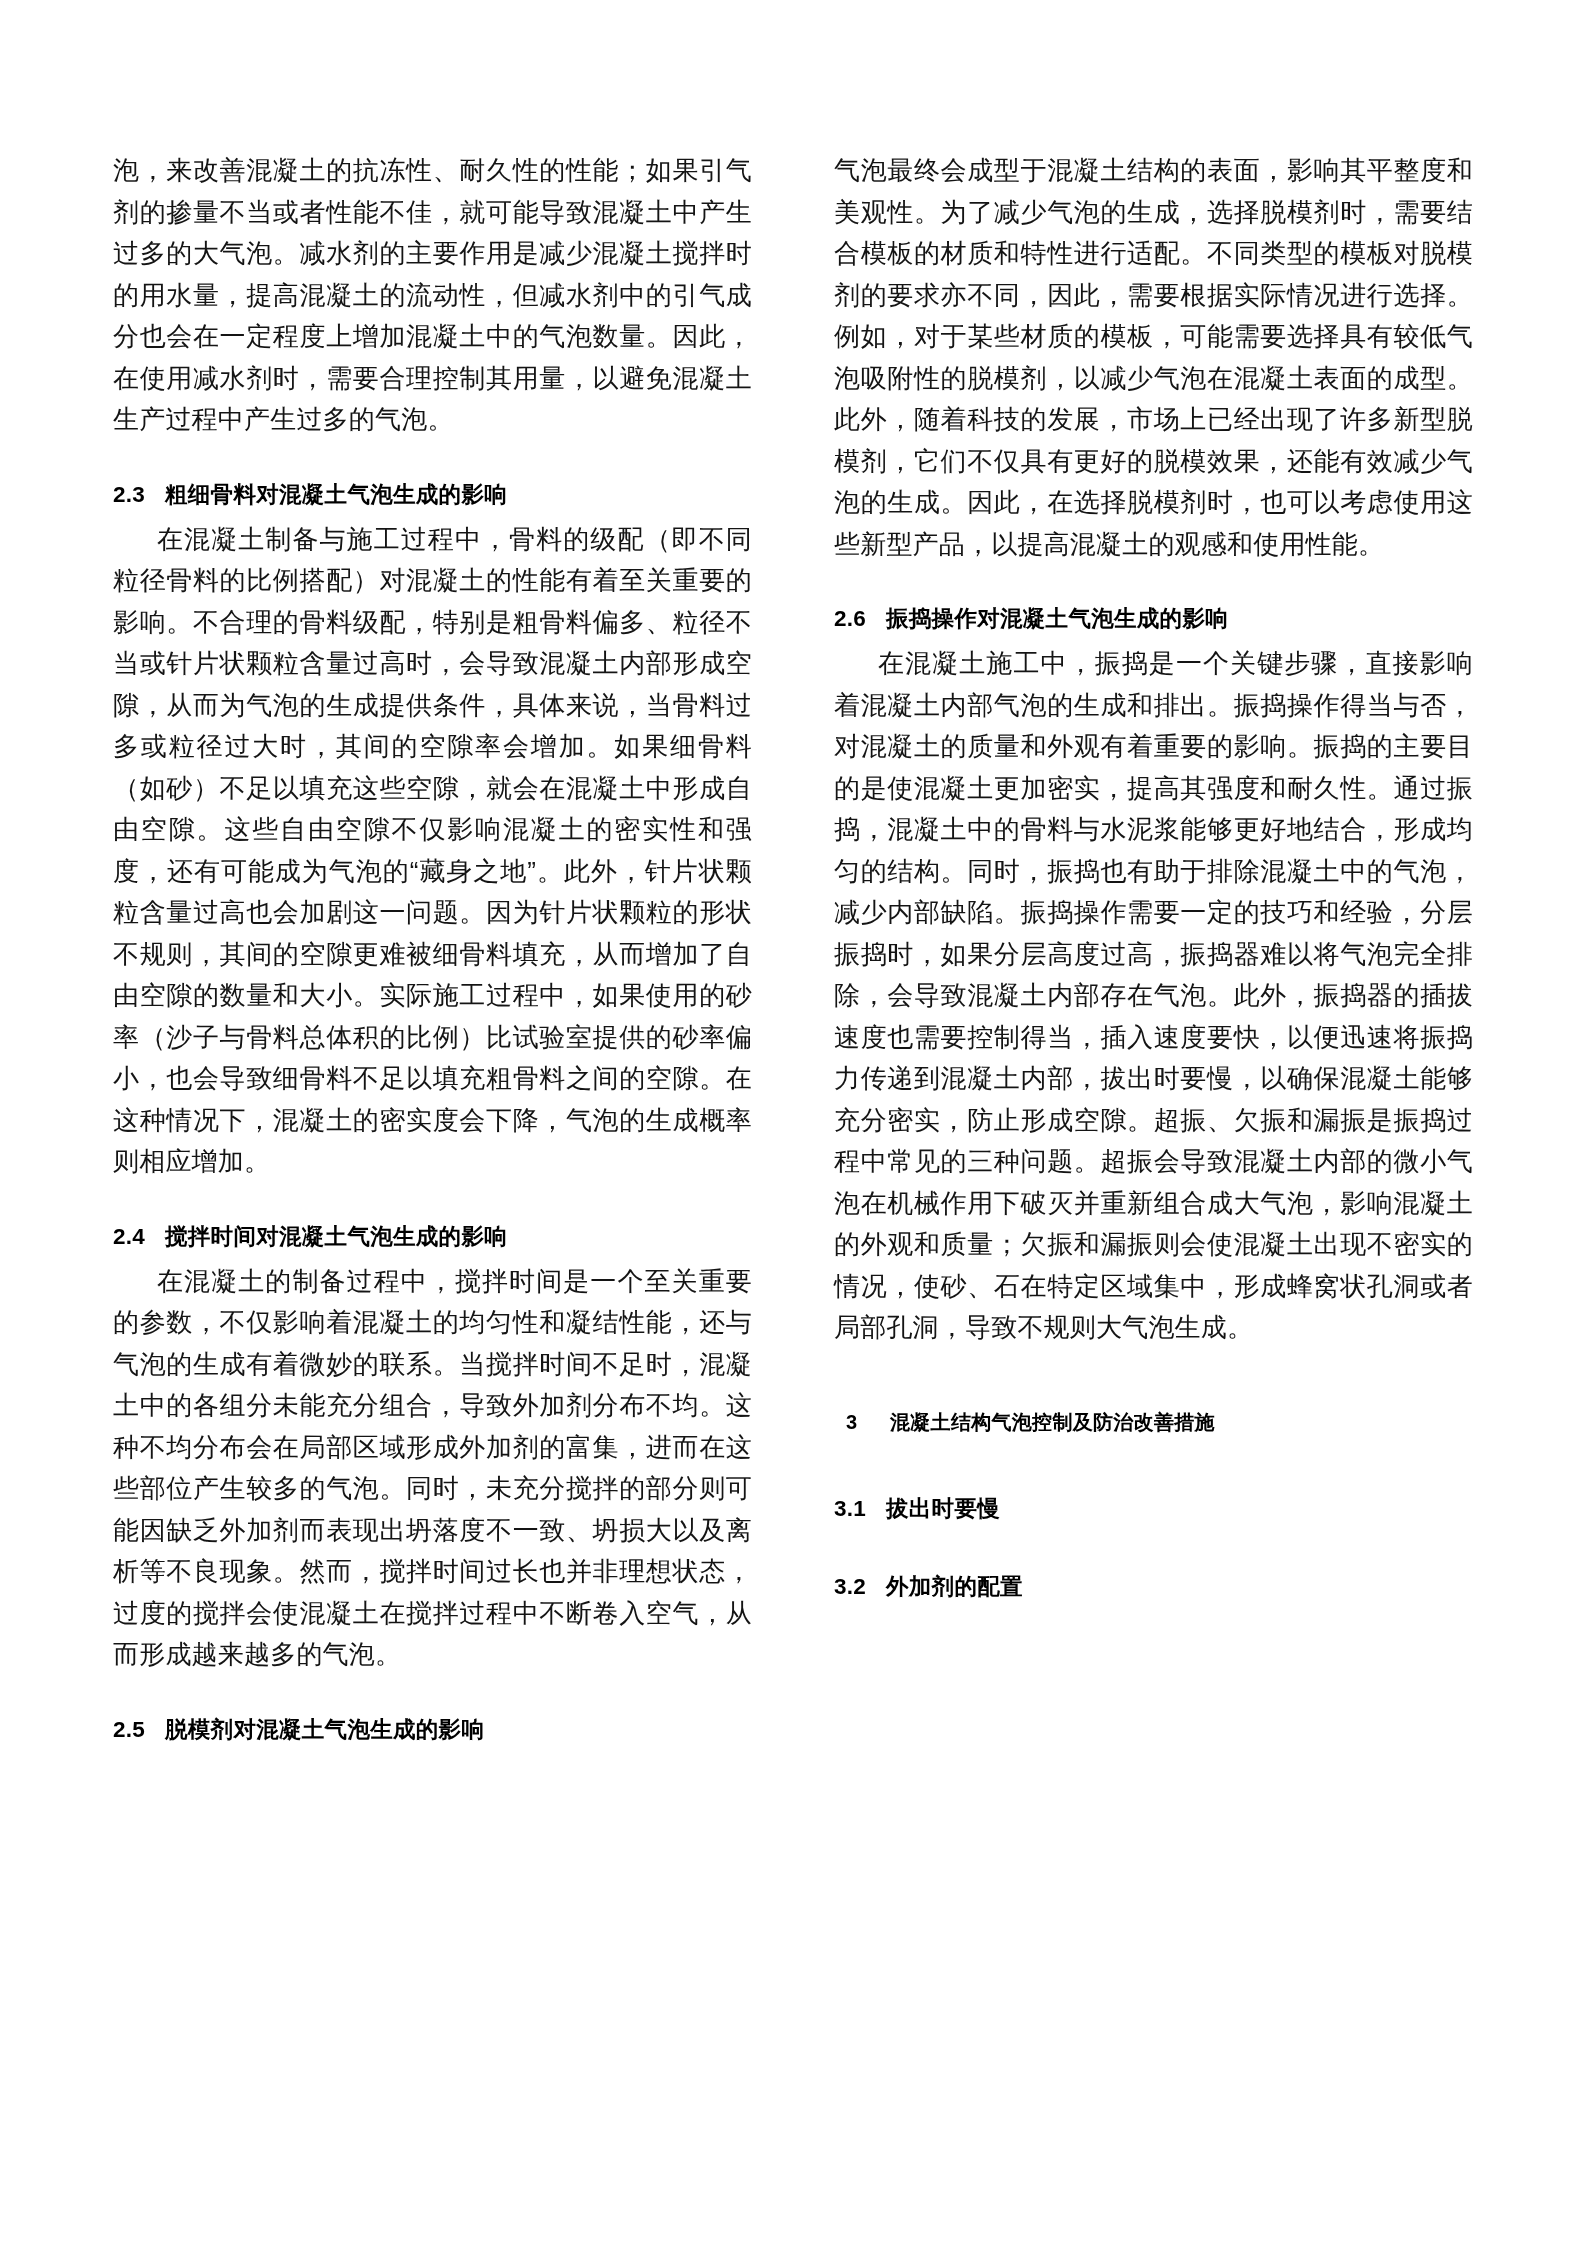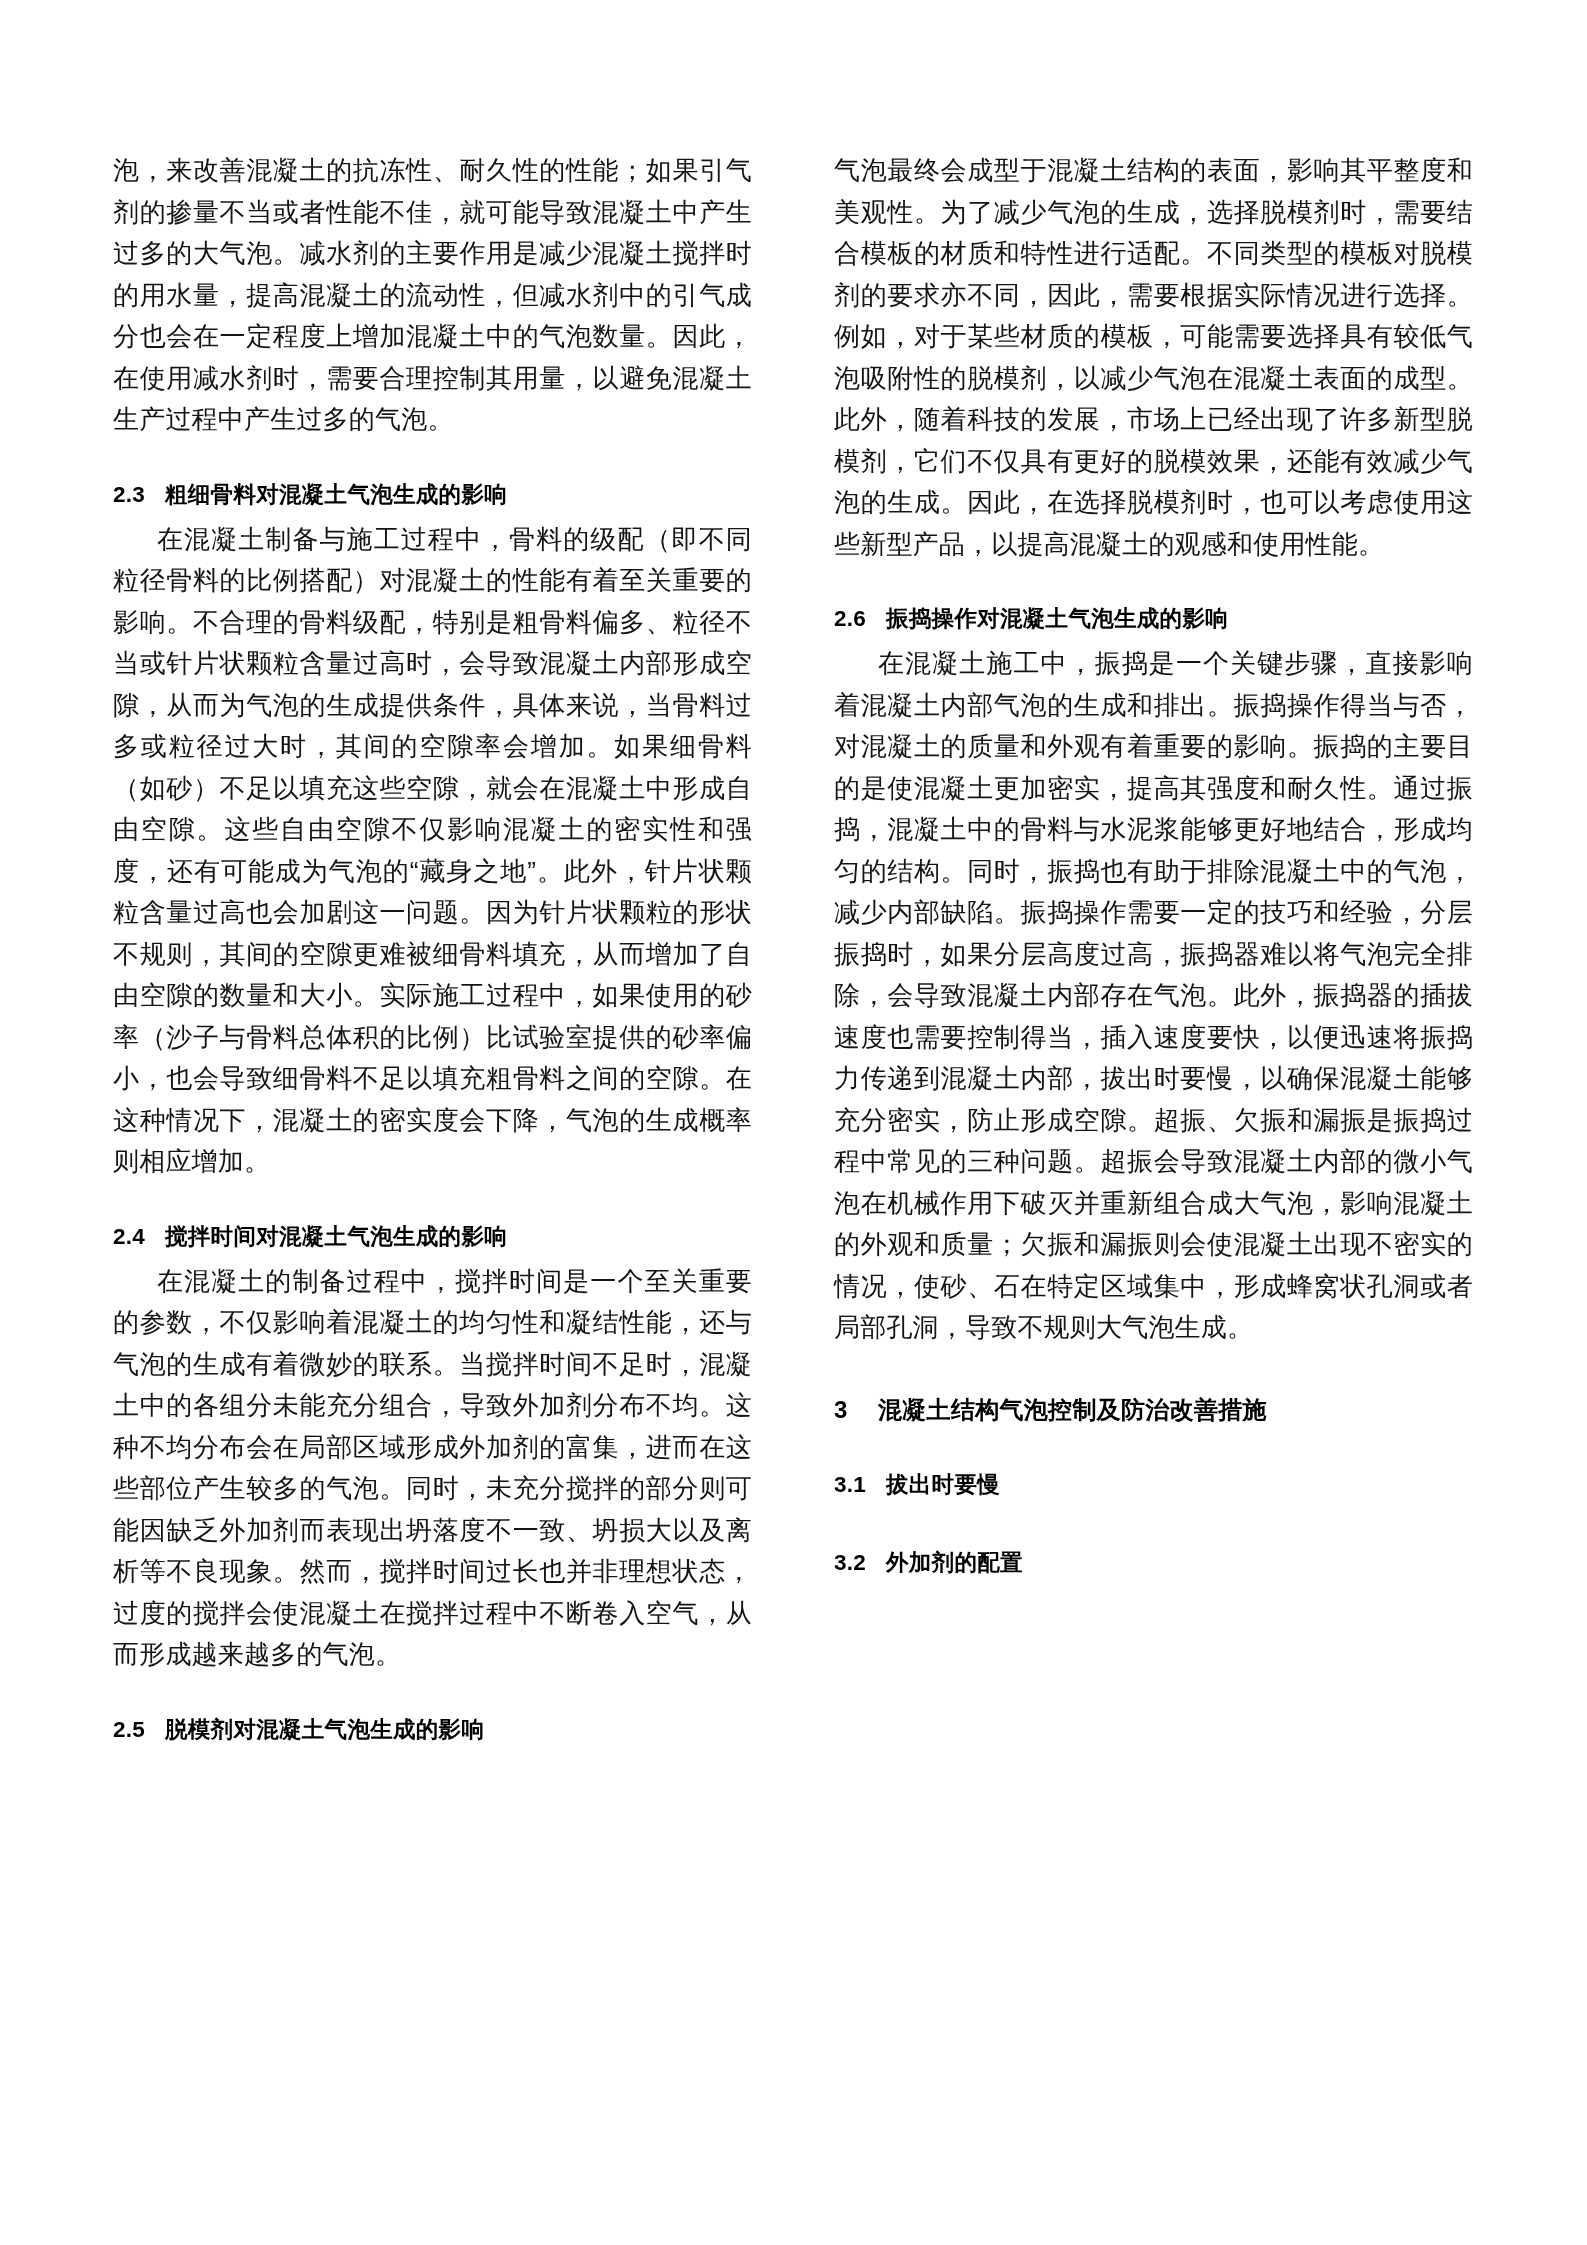--- a/index.html
+++ b/index.html
@@ -49,22 +49,22 @@
   }
   h3.sec-heading {
     margin: 0;
     font-size: 22.5px;
     line-height: 40px;
     font-weight: 700;
     color: #000000;
     letter-spacing: 0.3px;
   }
   h2.sec-heading-major {
-    margin: 0;
-    font-size: 24px;
+    margin: 12px;
+    font-size: 20px;
     line-height: 42px;
     font-weight: 700;
     color: #000000;
     letter-spacing: 0.3px;
   }
   .num {
     display: inline-block;
     min-width: 52px;
     font-weight: 700;
   }

